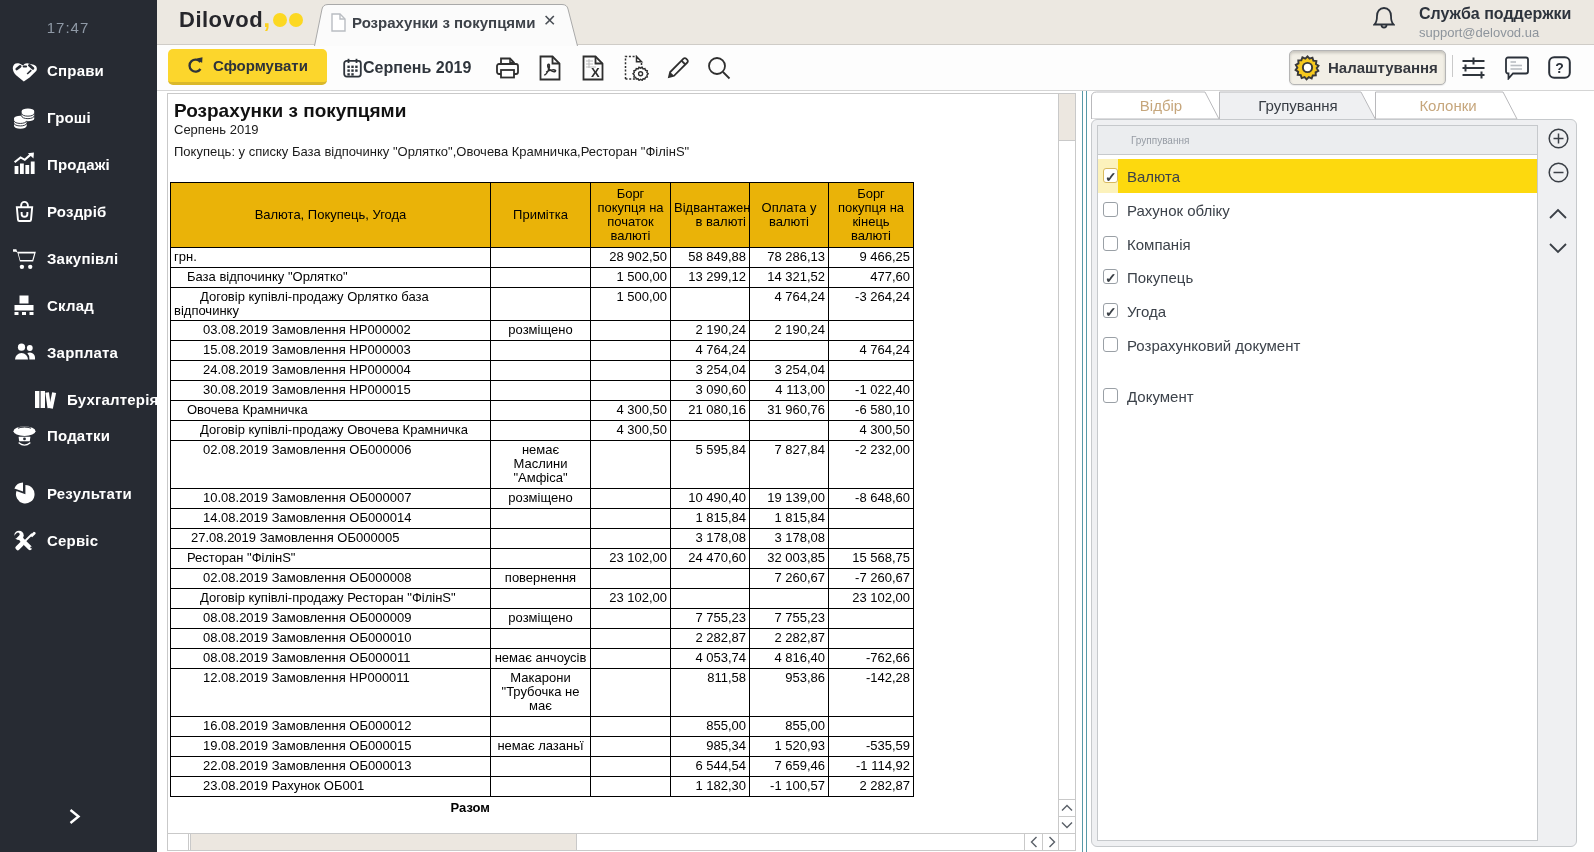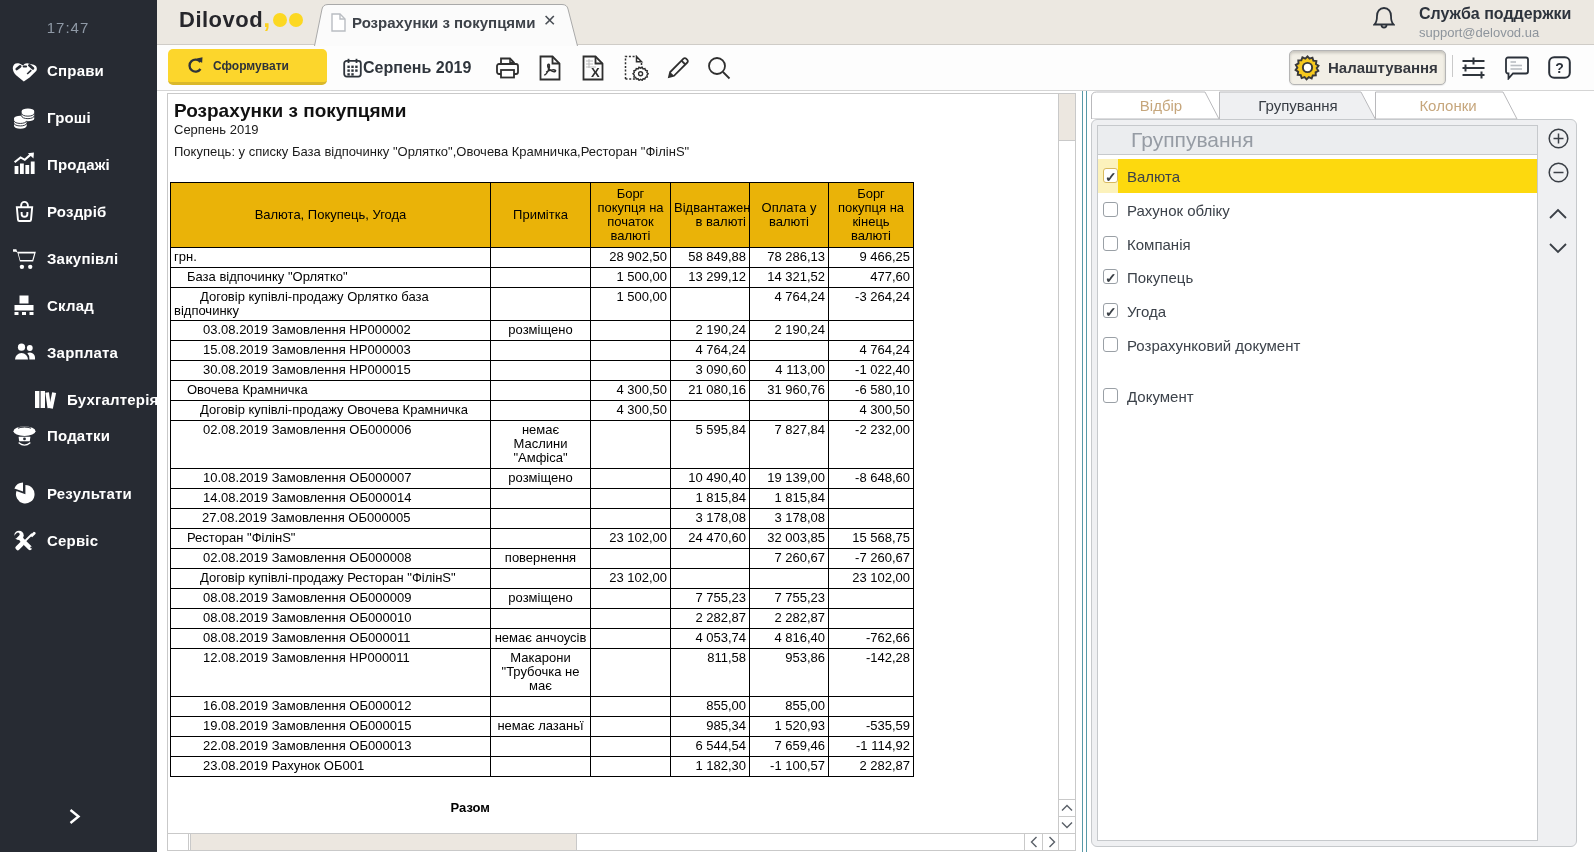--- a/index.html
+++ b/index.html
@@ -22,21 +22,21 @@
 #logo .dot { display:inline-block; width:14px; height:14px; border-radius:50%; background:#fcd822; margin-left:2px; }
 #tabtxt { left:195px; top:0; height:44px; display:flex; align-items:center; font-size:15px; font-weight:600; color:#3d4249; }
 #tabclose { left:386px; top:11px; font-size:16px; color:#4a4f56; }
 #support { left:1262px; top:5px; width:150px; text-align:left; }
 #support .s1 { font-size:16px; font-weight:700; color:#2d333c; white-space:nowrap; }
 #support .s2 { font-size:13px; color:#8d949c; margin-top:2px; white-space:nowrap; }
 
 
 #toolbar { left:157px; top:44px; width:1437px; height:47px; background:#fdfdfd; border-bottom:1px solid #d5d5d5; }
 #btnform { left:11px; top:5px; width:159px; height:36px; background:#fcd62c; border-radius:5px; border-bottom:3px solid #dab82a; display:flex; align-items:center; }
-#btnform span { font-size:12px; font-weight:700; color:#2e333a; margin-left:9px; }
+#btnform span { font-size:15px; font-weight:700; color:#2e333a; margin-left:9px; }
 #btnset { left:1132px; top:6px; width:157px; height:35px; background:#f2efe6; border:1px solid #b5b5b5; border-radius:5px; display:flex; align-items:center; box-shadow:inset 0 2px 3px rgba(0,0,0,.18), 0 1px 1px rgba(0,0,0,.08); }
 #btnset span { font-size:15px; font-weight:600; color:#36393f; margin-left:7px; }
 .tsep { left:1295px; top:11px; width:1px; height:22px; background:#c9c9c9; }
 .ticon { top:0; height:47px; display:flex; align-items:center; justify-content:center; }
 #caltxt { left:206px; top:0; height:47px; display:flex; align-items:center; font-size:16px; font-weight:700; color:#2f353c; }
 
 
 #content { left:167px; top:93px; width:909px; height:758px; background:#fff; border:1px solid #c9c9c9; }
 #vscroll { position:absolute; right:0; top:0; width:17px; height:756px; border-left:1px solid #c9c9c9; }
 #vthumb { position:absolute; left:0; top:0; width:16px; height:47px; background:#ece7e0; border-bottom:1px solid #c9c9c9; }
@@ -59,21 +59,21 @@
 
 
 #split { left:1082px; top:91px; width:5px; height:761px; border-left:1px solid #5899a7; border-right:1px solid #5899a7; background:#fff; }
 
 
 #rpanel { left:1091px; top:119px; width:486px; height:728px; background:#eff0f2; border:1px solid #c6c9cc; border-radius:6px; }
 #rtabs { left:1089px; top:91px; width:505px; height:28px; }
 .rtabtxt { top:91px; height:28px; display:flex; align-items:center; justify-content:center; font-size:15px; }
 #rlist { left:1097px; top:125px; width:441px; height:716px; background:#fff; border:1px solid #c6c9cc; }
 #rlhead { position:absolute; left:0; top:0; width:439px; height:29px; background:#ebedef; border-bottom:1px solid #c6c9cc; display:flex; align-items:center; }
-#rlhead span { margin-left:33px; font-size:21px; color:#969ca4; }
+#rlhead span { margin-left:33px; font-size:10px; color:#969ca4; }
 .rrow { position:absolute; left:0; width:439px; height:34px; }
 .rrow .cb { position:absolute; left:5px; top:9px; width:15px; height:15px; background:#fff; border:1px solid #9aa0a6; border-radius:3px; }
 .rrow .lb { position:absolute; left:29px; top:0; height:34px; display:flex; align-items:center; font-size:15px; color:#3c424a; }
 .rrow.sel { background:#fdd90e; }
 .rrow.sel .strip { position:absolute; left:0; top:0; width:20px; height:34px; background:#fcf2bc; }
 .rrow.sel .cb { border-color:#d8b95e; }
 .ck { position:absolute; left:1px; top:0px; font-size:14px; font-weight:700; color:#3c4147; }
 .pbtn { position:absolute; left:1547px; width:22px; height:22px; display:flex; align-items:center; justify-content:center; }
 </style>
 </head>
@@ -280,20 +280,28 @@
           </tr>
         <tr style="height:20px">
             <td style="padding-left:32px">15.08.2019 Замовлення НР000003</td>
             <td class="note"></td>
             <td class="n"></td>
             <td class="n">4 764,24</td>
             <td class="n"></td>
             <td class="n">4 764,24</td>
           </tr>
         <tr style="height:20px">
+            <td style="padding-left:32px">24.08.2019 Замовлення НР000004</td>
+            <td class="note"></td>
+            <td class="n"></td>
+            <td class="n">3 254,04</td>
+            <td class="n">3 254,04</td>
+            <td class="n"></td>
+          </tr>
+        <tr style="height:20px">
             <td style="padding-left:32px">30.08.2019 Замовлення НР000015</td>
             <td class="note"></td>
             <td class="n"></td>
             <td class="n">3 090,60</td>
             <td class="n">4 113,00</td>
             <td class="n">-1 022,40</td>
           </tr>
         <tr style="height:20px">
             <td style="padding-left:16px">Овочева Крамничка</td>
             <td class="note"></td>
@@ -328,21 +336,21 @@
           </tr>
         <tr style="height:20px">
             <td style="padding-left:32px">14.08.2019 Замовлення ОБ000014</td>
             <td class="note"></td>
             <td class="n"></td>
             <td class="n">1 815,84</td>
             <td class="n">1 815,84</td>
             <td class="n"></td>
           </tr>
         <tr style="height:20px">
-            <td style="padding-left:31px">27.08.2019 Замовлення ОБ000005</td>
+            <td style="padding-left:20px">27.08.2019 Замовлення ОБ000005</td>
             <td class="note"></td>
             <td class="n"></td>
             <td class="n">3 178,08</td>
             <td class="n">3 178,08</td>
             <td class="n"></td>
           </tr>
         <tr style="height:20px">
             <td style="padding-left:16px">Ресторан "ФілінS"</td>
             <td class="note"></td>
             <td class="n">23 102,00</td>

